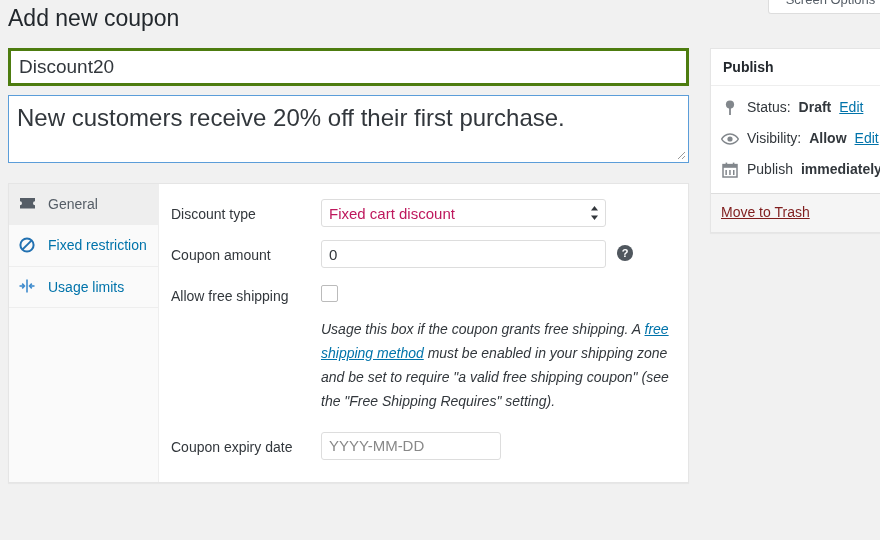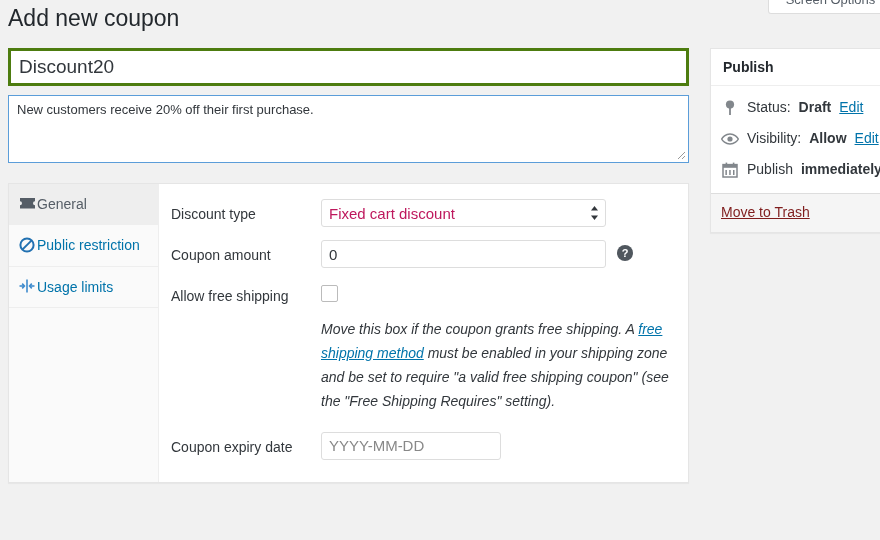--- a/index.html
+++ b/index.html
@@ -76,21 +76,21 @@
     position: relative;
     width: 681px;
     height: 68px;
   }
   .desc-input {
     display: block;
     width: 681px;
     height: 68px;
     padding: 5px 8px;
     font-family: "Liberation Sans", sans-serif;
-    font-size: 13px;
+    font-size: 24px;
     line-height: 1.45;
     color: #32373c;
     background: #fff;
     border: 1px solid #5b9dd9;
     border-radius: 0;
     resize: none;
     outline: none;
     overflow: hidden;
   }
   .resize-grip {
@@ -152,21 +152,21 @@
     padding: 0;
     list-style: none;
   }
   .data-tabs li {
     border-bottom: 1px solid #eee;
     display: block;
   }
   .data-tabs a {
     display: flex;
     align-items: flex-start;
-    gap: 1px;
+    gap: 12px;
     padding: 10px 9px;
     text-decoration: none;
     color: #0073aa;
     font-size: 14px;
     line-height: 1.45;
   }
   .data-tabs li.active { background: #eee; }
   .data-tabs li.active a { color: #555d66; }
   .tab-ico {
     flex: 0 0 18px;
@@ -375,21 +375,21 @@
         </li>
 
         <li>
           <a href="#">
             <span class="tab-ico">
               <svg width="16" height="16" viewBox="0 0 16 16">
                 <circle cx="8" cy="8" r="6.6" fill="none" stroke="#2271b1" stroke-width="2"></circle>
                 <line x1="3.6" y1="12.4" x2="12.4" y2="3.6" stroke="#2271b1" stroke-width="2"></line>
               </svg>
             </span>
-            <span class="tab-label">Public restriction</span>
+            <span class="tab-label">Fixed restriction</span>
           </a>
         </li>
 
         <li>
           <a href="#">
             <span class="tab-ico">
               <svg width="18" height="16" viewBox="0 0 18 16">
                 <g stroke="#3e8bcd" stroke-width="1.6" fill="none">
                   <line x1="9" y1="1.5" x2="9" y2="14.5"></line>
                   <line x1="1.5" y1="8" x2="6" y2="8"></line>
@@ -433,21 +433,21 @@
         </div>
 
         <div class="form-row">
           <label>Allow free shipping</label>
           <div class="field-area">
             <input class="wc-checkbox" type="checkbox" style="">
           </div>
         </div>
 
         <p class="field-desc">
-          <span>Move this box if the coupon grants free shipping. A </span><a href="#">free shipping method</a><span> must be enabled in your shipping zone and be set to require "a valid free shipping coupon" (see the "Free Shipping Requires" setting).</span>
+          <span>Usage this box if the coupon grants free shipping. A </span><a href="#">free shipping method</a><span> must be enabled in your shipping zone and be set to require "a valid free shipping coupon" (see the "Free Shipping Requires" setting).</span>
         </p>
 
         <div class="form-row" style="margin-top:14px;">
           <label>Coupon expiry date</label>
           <div class="field-area">
             <input class="wc-text date-field" type="text" placeholder="YYYY-MM-DD" style="">
           </div>
         </div>
 
       </div>

